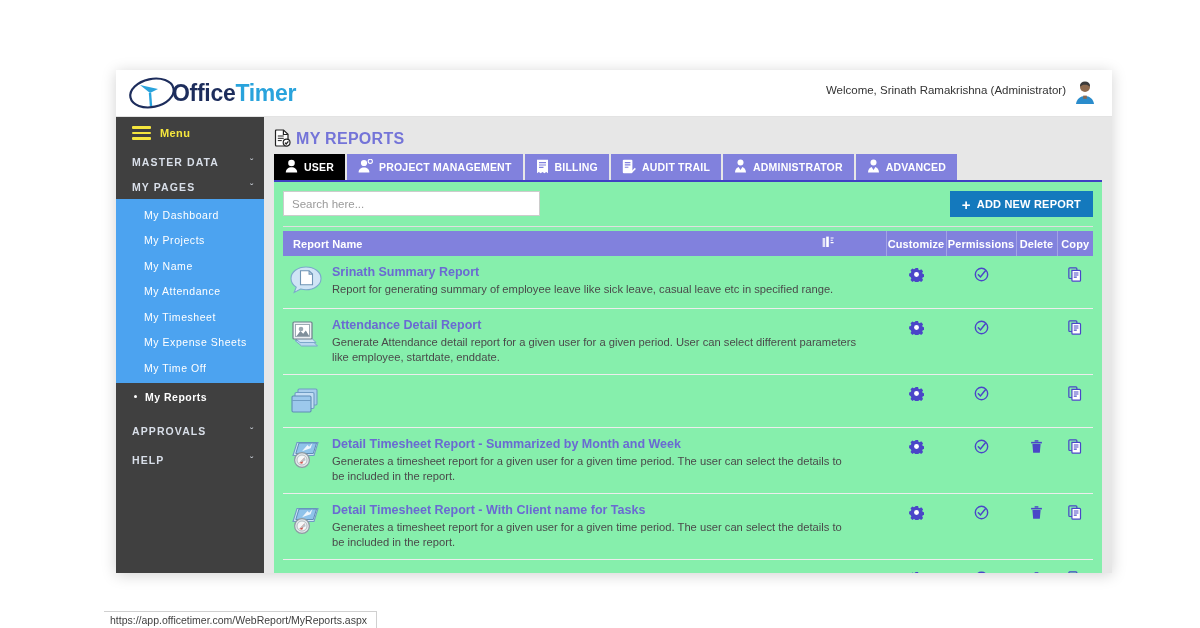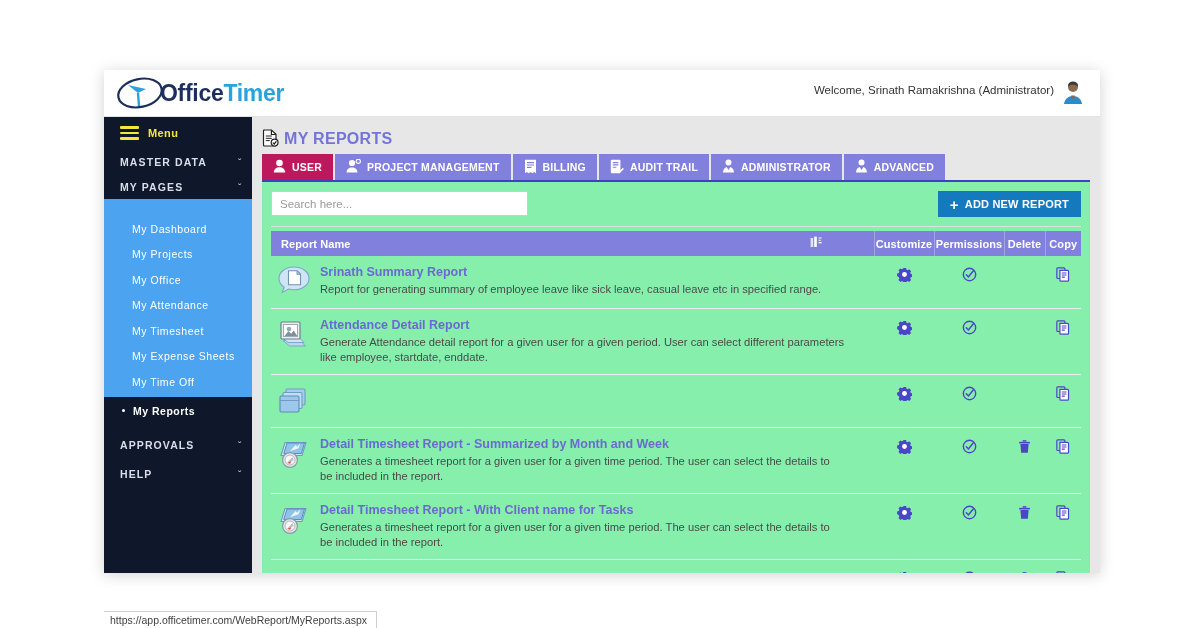--- a/index.html
+++ b/index.html
@@ -6,21 +6,21 @@
   html, body {
     width: 1200px; height: 628px;
     background: #ffffff;
     font-family: "Liberation Sans", sans-serif;
     overflow: hidden;
   }
 
   
   #window {
     position: absolute;
-    left: 104px; top: 70px;
+    left: 116px; top: 70px;
     width: 996px; height: 503px;
     background: #ffffff;
     box-shadow: 0 2px 14px rgba(0,0,0,0.18);
     overflow: hidden;
   }
 
   
   #topbar {
     position: absolute; left: 0; top: 0;
     width: 996px; height: 47px;
@@ -43,42 +43,42 @@
   }
   #avatar {
     position: absolute; right: 14px; top: 9px;
     width: 26px; height: 26px;
   }
 
   
   #sidebar {
     position: absolute; left: 0; top: 47px;
     width: 148px; height: 511px;
-    background: #0f172a;
+    background: #404040;
   }
   .menu-toggle {
     height: 32px; display: flex; align-items: center;
     padding: 0 0 0 16px; color: #f5e63d;
   }
   .hamburger { width: 19px; margin-right: 9px; }
   .hamburger i {
     display:block; height: 2.5px; background: #f5e63d; margin-bottom: 3px; border-radius:1px;
   }
   .hamburger i:last-child { margin-bottom: 0; }
   .menu-toggle span { font-size: 11px; font-weight: bold; letter-spacing: .4px; }
 
   .nav-group {
     height: 25px; display: flex; align-items: center;
     padding: 0 10px 0 16px; color: #d9dfe9;
     font-size: 10.5px; font-weight: bold; letter-spacing: 1.1px;
     justify-content: space-between;
   }
   .nav-group .chev { font-size: 9px; opacity:.85; }
 
-  .sub-list { background: #4ca3f0; padding: 17px 0 2px 0; }
+  .sub-list { background: #4ca3f0; padding: 3px 0 2px 0; }
   .sub-item {
     height: 25.5px; display: flex; align-items: center;
     padding-left: 28px; color: #ffffff;
     font-size: 10.5px; letter-spacing: .55px;
   }
   .nav-current {
     height: 28px; display: flex; align-items: center;
     padding-left: 18px; color: #ffffff;
     font-size: 10.5px; font-weight: bold; letter-spacing: .5px;
   }
@@ -103,21 +103,21 @@
   #title-icon { position:absolute; left: 0px; top: 4px; }
 
   
   #tabs { display: flex; gap: 2px; }
   .tab {
     height: 26px; display: flex; align-items: center; gap: 6px;
     padding: 0 11px; color: #ffffff;
     font-size: 10.5px; font-weight: bold; letter-spacing: .2px;
     background: #8181dd; white-space: nowrap;
   }
-  .tab.active { background: #be185d; }
+  .tab.active { background: #000000; }
   .tab svg { flex: none; }
 
   
   #card {
     background: #86efac; height: 430px;
     border-top: 2px solid #4040c4;
     padding: 9px 9px 0 9px;
     position: relative; overflow: hidden;
   }
 
@@ -234,21 +234,21 @@
     </div>
 
     <div class="sub-list">
       <div class="sub-item">
           <span>My Dashboard</span>
         </div>
       <div class="sub-item">
           <span>My Projects</span>
         </div>
       <div class="sub-item">
-          <span>My Office</span>
+          <span>My Name</span>
         </div>
       <div class="sub-item">
           <span>My Attendance</span>
         </div>
       <div class="sub-item">
           <span>My Timesheet</span>
         </div>
       <div class="sub-item">
           <span>My Expense Sheets</span>
         </div>

